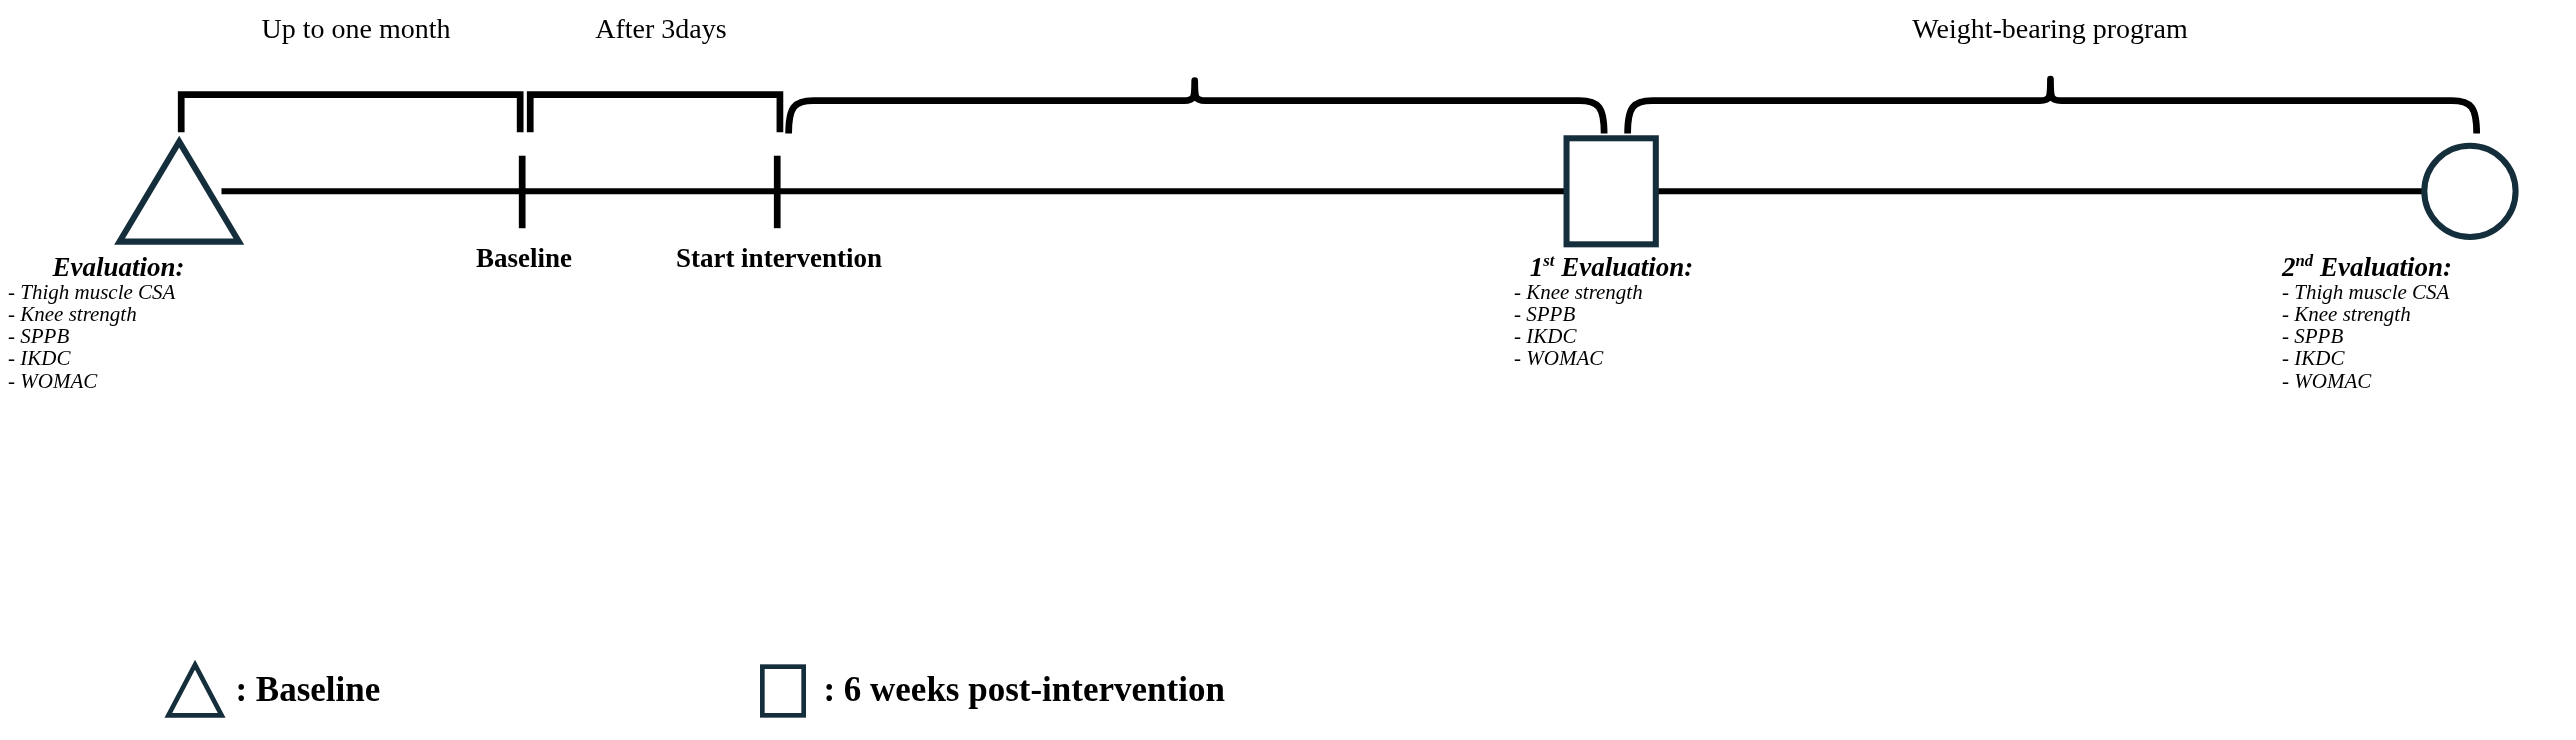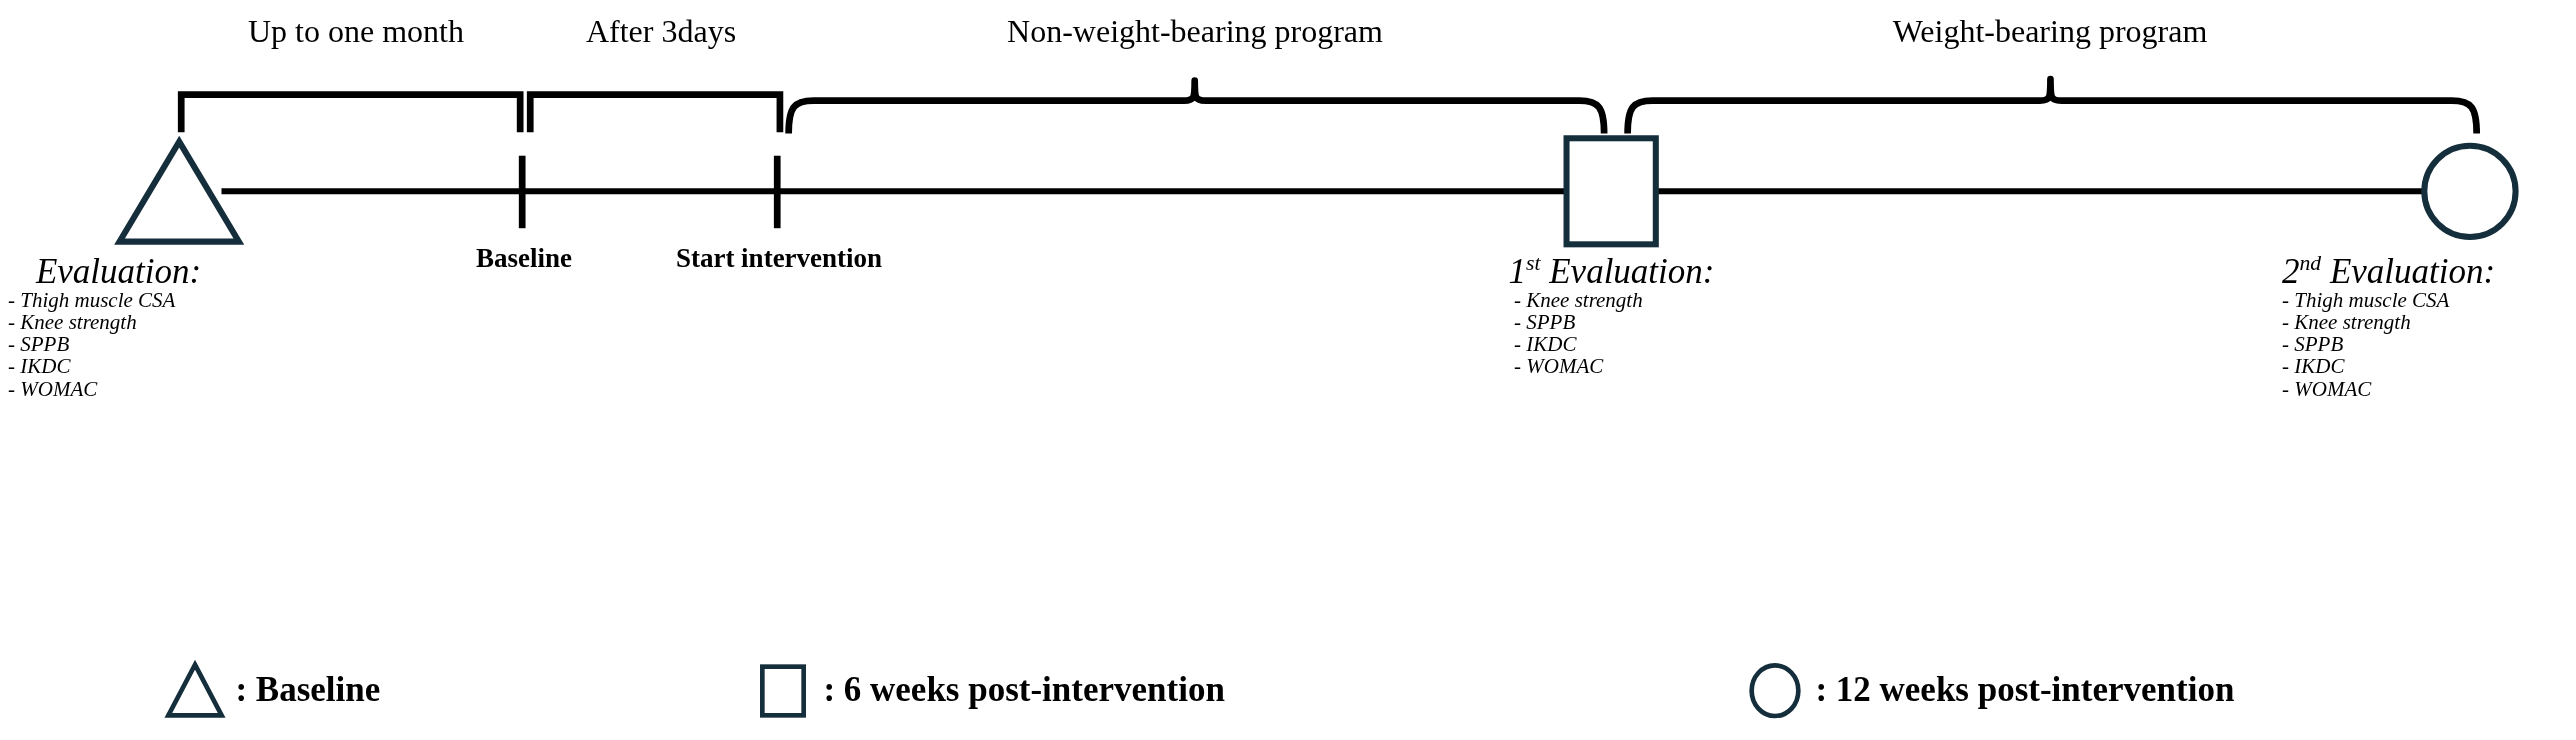--- a/index.html
+++ b/index.html
@@ -34,40 +34,40 @@
 
   
   .txt {
     position: absolute;
     white-space: nowrap;
     line-height: 1.0;
   }
 
   
   .period-label {
-    font-size: 32px;
+    font-size: 28px;
     font-weight: 400;
     text-align: right;
     transform: translateX(-50%);
   }
 
   
   .event-label {
     font-size: 27px;
     font-weight: 700;
     transform: translateX(-50%);
   }
 
   
   .eval-block {
     position: absolute;
   }
   .eval-title {
-    font-size: 35px;
-    font-weight: 400;
+    font-size: 27px;
+    font-weight: 700;
     font-style: italic;
     line-height: 1.0;
     white-space: nowrap;
   }
   .eval-title sup {
     font-size: 0.62em;
     vertical-align: super;
     line-height: 0;
   }
   .eval-list {
@@ -151,21 +151,20 @@
 
     <rect x="2334" y="206" width="133" height="158" fill="#ffffff" stroke="#152e3c" stroke-width="9"></rect>
 
     <circle cx="3680" cy="285" r="68" fill="#ffffff" stroke="#152e3c" stroke-width="9"></circle>
   </svg>
 
   <div class="txt period-label" style="left:356px;  top:15.4px;">Up to one month</div>
 
   <div class="txt period-label" style="left:661px;  top:15.4px;">After 3days</div>
 
-  <div class="txt period-label" style="left:1195px; top:15.4px;">Non-weight-bearing program</div>
 
   <div class="txt period-label" style="left:2050px; top:15.4px;">Weight-bearing program</div>
 
   <div class="txt event-label" style="left:524px;  top:245px;">Baseline</div>
 
   <div class="txt event-label" style="left:779px; top:245px;">Start intervention</div>
 
   <div class="eval-block eval-left" style="left:8px; top:254px; width:221px;">
     <div class="eval-title">
       <span>Evaluation:</span>
@@ -213,23 +212,17 @@
       <span class="legend-text">: Baseline</span>
     </div>
 
     <div class="legend-item" style="left:752px;">
       <svg class="legend-glyph" viewBox="0 0 92 96" xmlns="http://www.w3.org/2000/svg">
         <rect x="15" y="13" width="62" height="73" fill="#ffffff" stroke="#152e3c" stroke-width="7"></rect>
       </svg>
       <span class="legend-text">: 6 weeks post-intervention</span>
     </div>
 
-    <div class="legend-item" style="left:1744px;">
-      <svg class="legend-glyph" viewBox="0 0 92 96" xmlns="http://www.w3.org/2000/svg">
-        <ellipse cx="46" cy="49" rx="35" ry="38" fill="#ffffff" stroke="#152e3c" stroke-width="7"></ellipse>
-      </svg>
-      <span class="legend-text">: 12 weeks post-intervention</span>
-    </div>
 
   </div>
 
 </div>
 
 
 </body></html>

